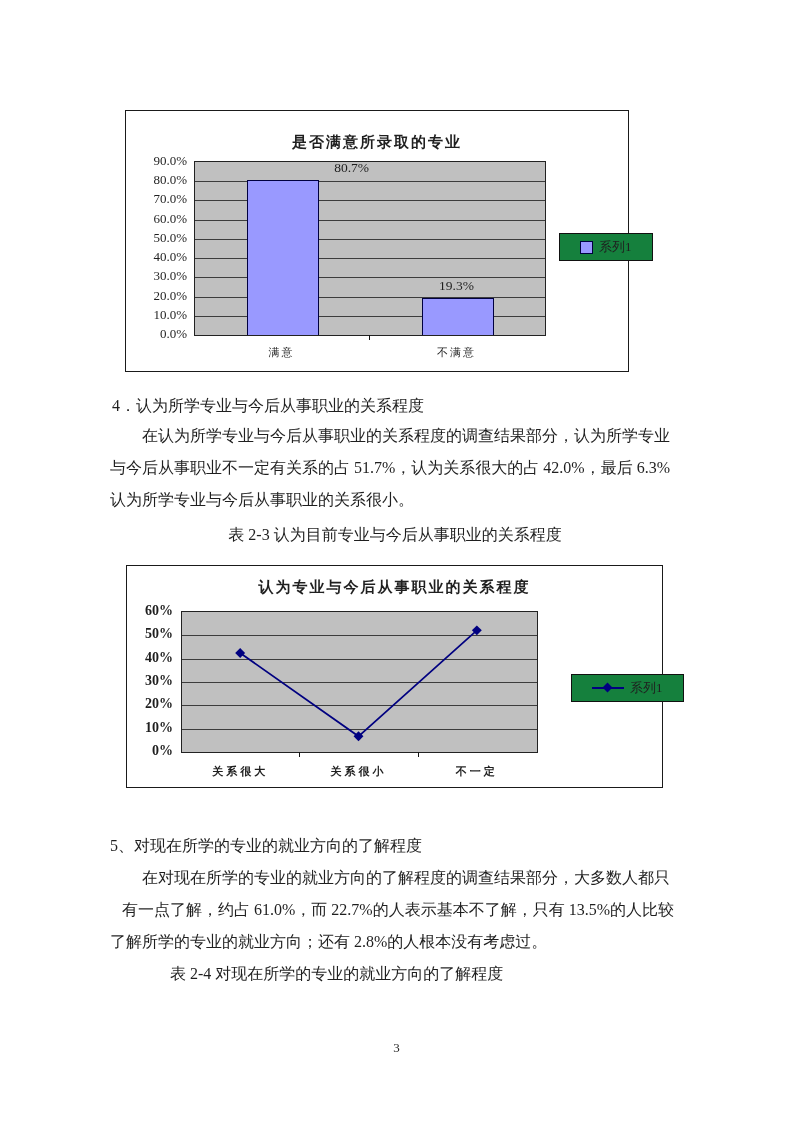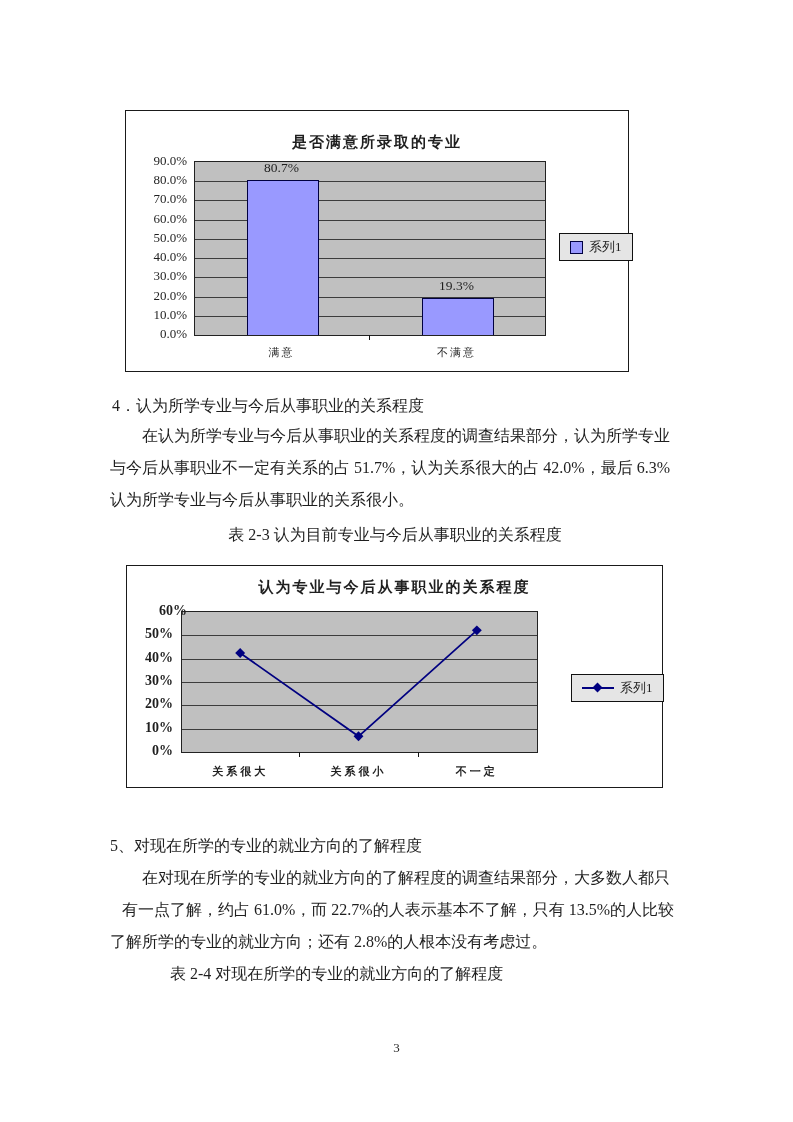--- a/index.html
+++ b/index.html
@@ -14,21 +14,21 @@
   .gridline { position:absolute; left:0; right:0; height:1px; background:#3c3c3c; }
   .bar { position:absolute; bottom:0; background:#9999ff; border:1.5px solid #000040; border-bottom:none; box-sizing:border-box; }
   .ytick { position:absolute; text-align:right; font-size:13px; white-space:nowrap; }
   .ytick.bold { font-weight:bold; font-size:14px; }
   .xlabel { position:absolute; text-align:center; font-size:11px; letter-spacing:2px; white-space:nowrap; }
   .xlabel.bold { font-weight:bold; letter-spacing:3px; }
   .vlabel { position:absolute; text-align:center; font-size:13.5px; white-space:nowrap; }
   .axis-tick { position:absolute; width:1px; height:5px; background:#111111; }
   .legend {
     position:absolute; display:flex; align-items:center; gap:6px;
-    border:1px solid #111111; background:#e5e5e5; padding:4px 10px; font-size:13px; white-space:nowrap;
+    border:1px solid #111111; background:#15803d; padding:4px 20px; font-size:13px; white-space:nowrap;
   }
   .swatch { display:inline-block; width:11px; height:11px; background:#9999ff; border:1px solid #000040; }
   .leg-line { position:relative; display:inline-block; width:32px; height:2px; background:#000080; }
   .leg-diamond {
     position:absolute; left:12px; top:-3px; width:7px; height:7px;
     background:#000080; transform:rotate(45deg);
   }
   .heading { position:absolute; font-size:16px; white-space:nowrap; }
   .para-line { position:absolute; font-size:16px; white-space:nowrap; }
   .caption { position:absolute; font-size:16px; white-space:nowrap; }
@@ -62,21 +62,21 @@
   <div class="ytick" style="left: 0px; width: 61px; top: 215px;">0.0%</div>
       <div class="ytick" style="left: 0px; width: 61px; top: 195.778px;">10.0%</div>
       <div class="ytick" style="left: 0px; width: 61px; top: 176.556px;">20.0%</div>
       <div class="ytick" style="left: 0px; width: 61px; top: 157.333px;">30.0%</div>
       <div class="ytick" style="left: 0px; width: 61px; top: 138.111px;">40.0%</div>
       <div class="ytick" style="left: 0px; width: 61px; top: 118.889px;">50.0%</div>
       <div class="ytick" style="left: 0px; width: 61px; top: 99.6667px;">60.0%</div>
       <div class="ytick" style="left: 0px; width: 61px; top: 80.4444px;">70.0%</div>
       <div class="ytick" style="left: 0px; width: 61px; top: 61.2222px;">80.0%</div>
       <div class="ytick" style="left: 0px; width: 61px; top: 42px;">90.0%</div>
-      <div class="vlabel" style="left: 68px; width: 175px; top: 48.8767px;">80.7%</div>
+      <div class="vlabel" style="left: 68px; width: 175px; top: 48.8767px; text-align: right;">80.7%</div>
       <div class="xlabel" style="left: 68px; width: 175px; top: 234px;">满意</div>
       <div class="vlabel" style="left: 243px; width: 175px; top: 166.901px;">19.3%</div>
       <div class="xlabel" style="left: 243px; width: 175px; top: 234px;">不满意</div>
       <div class="axis-tick" style="left: 243px; top: 224px;"></div>
     </div>
 
   <div class="heading" style="left:112px; top:396px;">4．认为所学专业与今后从事职业的关系程度</div>
   <div class="para-line" style="left:142px; top:426px;">在认为所学专业与今后从事职业的关系程度的调查结果部分，认为所学专业</div>
   <div class="para-line" style="left:110px; top:458px;">与今后从事职业不一定有关系的占 51.7%，认为关系很大的占 42.0%，最后 6.3%</div>
   <div class="para-line" style="left:110px; top:490px;">认为所学专业与今后从事职业的关系很小。</div>
@@ -96,21 +96,21 @@
           <span class="leg-diamond"></span>
         </span>
       <span>系列1</span>
     </div>
   <div class="ytick bold" style="left: 0px; width: 46px; top: 177px;">0%</div>
       <div class="ytick bold" style="left: 0px; width: 46px; top: 153.667px;">10%</div>
       <div class="ytick bold" style="left: 0px; width: 46px; top: 130.333px;">20%</div>
       <div class="ytick bold" style="left: 0px; width: 46px; top: 107px;">30%</div>
       <div class="ytick bold" style="left: 0px; width: 46px; top: 83.6667px;">40%</div>
       <div class="ytick bold" style="left: 0px; width: 46px; top: 60.3333px;">50%</div>
-      <div class="ytick bold" style="left: 14px; width: 46px; top: 37px;">60%</div>
+      <div class="ytick bold" style="left: 0px; width: 46px; top: 37px;">60%</div>
       <svg class="series" width="355" height="140" style="left: 54px; top: 45px;">
         <polyline points="59.166666666666664,42 177.5,125.3 295.8333333333333,19.36666666666666" fill="none" stroke="#000080" stroke-width="1.7"></polyline>
         <rect x="-3.5" y="-3.5" width="7" height="7" fill="#000080" transform="translate(59.166666666666664,42) rotate(45)"></rect>
         <rect x="-3.5" y="-3.5" width="7" height="7" fill="#000080" transform="translate(177.5,125.3) rotate(45)"></rect>
         <rect x="-3.5" y="-3.5" width="7" height="7" fill="#000080" transform="translate(295.8333333333333,19.36666666666666) rotate(45)"></rect>
       </svg>
       <div class="xlabel bold" style="left: 54px; width: 118.333px; top: 198px;">关系很大</div>
       <div class="xlabel bold" style="left: 172.333px; width: 118.333px; top: 198px;">关系很小</div>
       <div class="axis-tick" style="left: 172.333px; top: 186px;"></div>
       <div class="xlabel bold" style="left: 290.667px; width: 118.333px; top: 198px;">不一定</div>

